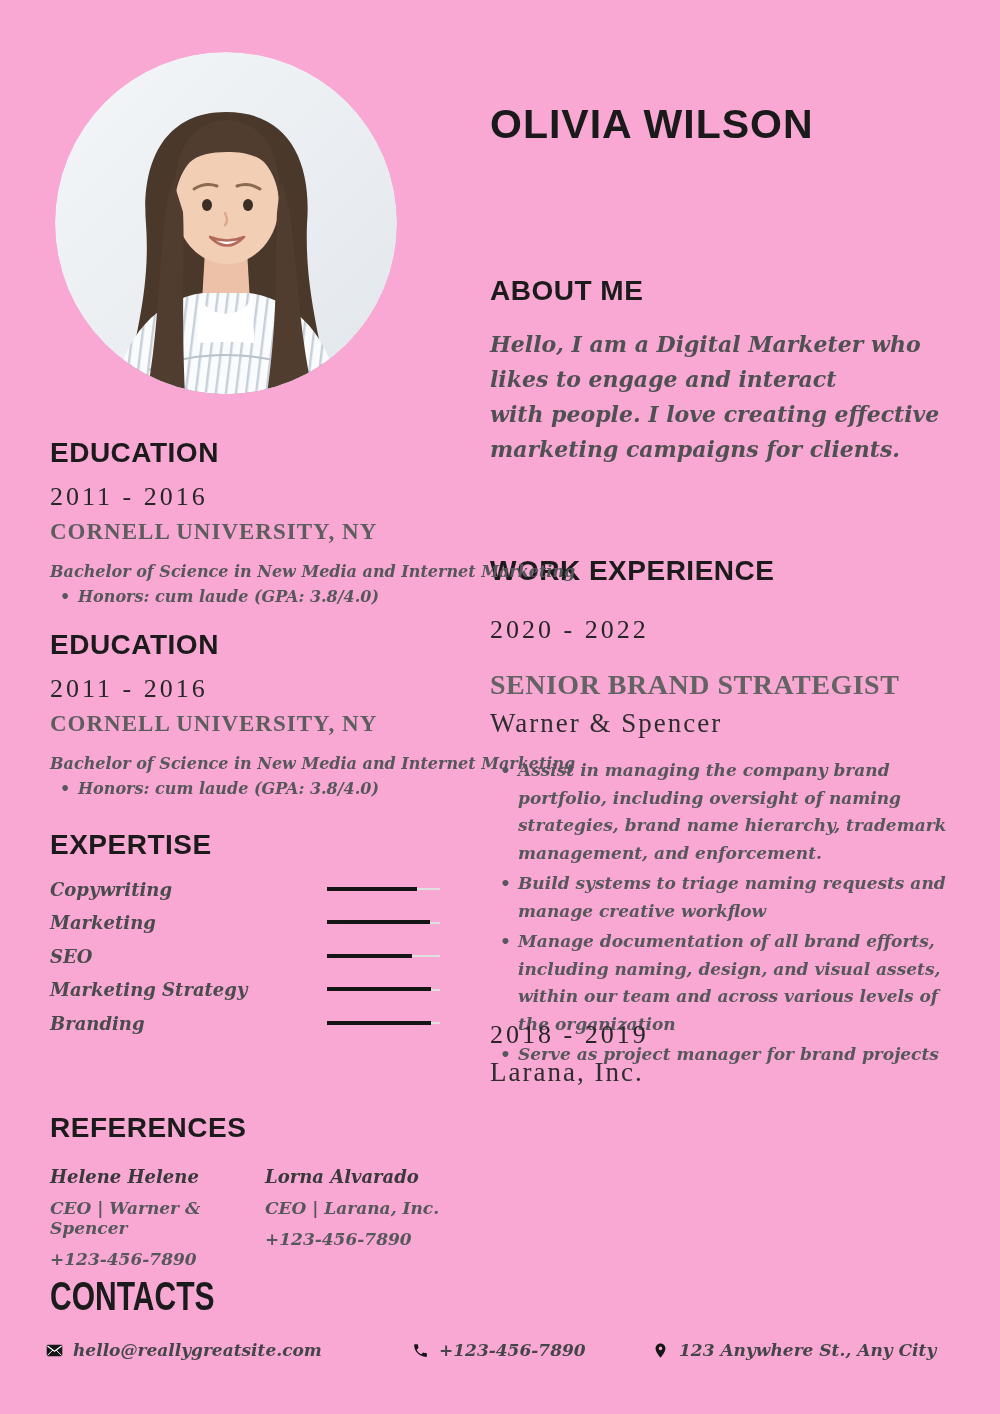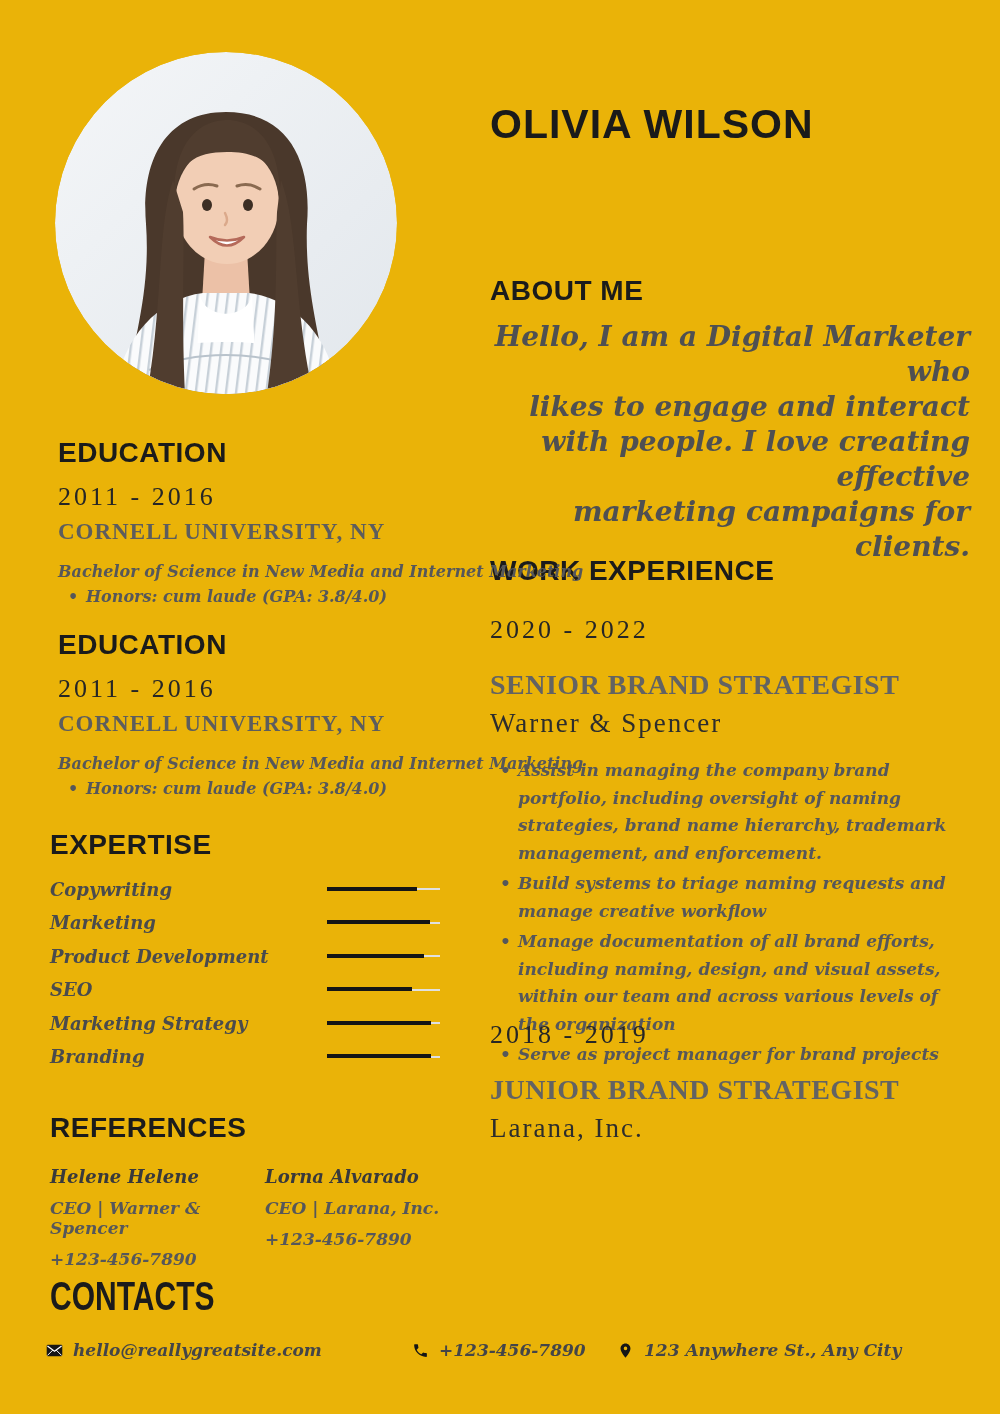--- a/index.html
+++ b/index.html
@@ -1,19 +1,19 @@
 <!DOCTYPE html>
 <html><head>
 <meta charset="utf-8">
 <style>
   * { margin:0; padding:0; box-sizing:border-box; }
   html,body { background:#ffffff; }
   .page {
     position:relative; width:1000px; height:1414px; margin:0 auto;
-    background:#eab308; overflow:hidden;
+    background:#f9a8d4; overflow:hidden;
     font-family:"Liberation Sans", sans-serif; color:#1c1c1c;
   }
   
   .h-section {
     font-family:"Liberation Sans", sans-serif;
     font-weight:700; font-size:28px; letter-spacing:0.5px;
     color:#1b1b1b; line-height:1.05;
   }
   
   .photo { position:absolute; left:55px; top:52px; width:342px; height:342px;
@@ -32,36 +32,36 @@
     letter-spacing:1px; color:#5d5d5d;
   }
   .serif-company {
     font-family:"Liberation Serif", serif; font-size:27px; letter-spacing:2px; color:#2d2d2d;
   }
   .ital {
     font-family:"DejaVu Serif", serif; font-style:italic; font-weight:700; color:#56575a;
   }
   
   .about { position:absolute; left:490px; top:276px; width:480px; }
-  .about-text { margin-top:14px; font-size:28px; line-height:35px; color:#4f5052; white-space:pre-line;text-align:right; }
+  .about-text { margin-top:22px; font-size:22px; line-height:35px; color:#4f5052; white-space:pre-line; }
   
   .work { position:absolute; left:490px; top:556px; width:482px; }
   .job-head { margin-top:30px; }
   .job2 { position:absolute; left:490px; top:1020px; width:482px; }
   .job-title-caps { margin-top:24px; font-size:28px; color:#636363; letter-spacing:0.5px;
     font-family:"Liberation Serif", serif; font-weight:700; }
   .job-company { margin-top:7px; }
   .bullets { list-style:none; margin-top:18px; }
   .bullets li {
     position:relative; padding-left:28px;
     font-size:17px; line-height:27.5px; margin-bottom:3px;
   }
   .bullets li::before { content:"•"; position:absolute; left:10px; top:0; }
   
-  .edu { position:absolute; left:58px; width:415px; }
+  .edu { position:absolute; left:50px; width:415px; }
   .edu-1 { top:438px; } .edu-2 { top:630px; }
   .edu-period { margin-top:15px; }
   .edu-school { margin-top:7px; }
   .edu-degree { margin-top:17px; font-size:16px; white-space:nowrap; }
   .edu .bullets { margin-top:4px; }
   .edu .bullets li { font-size:16px; line-height:23px; margin-bottom:0; }
   
   .expertise { position:absolute; left:50px; top:830px; width:390px; }
   .skills { margin-top:13px; }
   .skill-row { display:flex; justify-content:space-between; align-items:center; height:33.5px;text-align:center; }
@@ -73,21 +73,21 @@
   .references { position:absolute; left:50px; top:1113px; width:430px; }
   .ref-cols { display:flex; margin-top:24px; }
   .ref-col { width:243px; }
   .ref-name { font-size:18px; color:#39393b; }
   .ref-role, .ref-phone { font-size:17px; margin-top:11px; }
   
   .contacts-heading { position:absolute; left:50px; top:1276px;
     font-size:38px; transform:scale(0.79,1.06); transform-origin:left top; letter-spacing:0; }
   .contact-item { position:absolute; top:1340px; display:flex; align-items:center; gap:10px; }
   .contact-item .txt { font-size:17px; color:#444548; }
-  .ci-email { left:46px; } .ci-phone { left:412px; } .ci-address { left:617px; }
+  .ci-email { left:46px; } .ci-phone { left:412px; } .ci-address { left:652px; }
   .cicon { width:17px; height:17px; flex:none; display:block; }
 </style>
 </head>
 <body>
 
 <div class="page">
 
   <div class="photo">
     <svg width="342" height="342" viewBox="0 0 342 342">
       <defs>
@@ -147,21 +147,20 @@
         <li>Assist in managing the company brand portfolio, including oversight of naming strategies, brand name hierarchy, trademark management, and enforcement.</li>
         <li>Build systems to triage naming requests and manage creative workflow</li>
         <li>Manage documentation of all brand efforts, including naming, design, and visual assets, within our team and across various levels of the organization</li>
         <li>Serve as project manager for brand projects</li>
       </ul>
     </div>
   </div>
 
   <div class="job2">
     <div class="serif-period">2018 - 2019</div>
-    <div class="job-title-caps">JUNIOR BRAND STRATEGIST</div>
     <div class="serif-company job-company">Larana, Inc.</div>
   </div>
 
   <div class="edu edu-1">
     <div class="h-section">EDUCATION</div>
     <div class="serif-period edu-period">2011 - 2016</div>
     <div class="serif-caps edu-school">CORNELL UNIVERSITY, NY</div>
     <div class="ital edu-degree">Bachelor of Science in New Media and Internet Marketing</div>
     <ul class="bullets ital">
       <li>Honors: cum laude (GPA: 3.8/4.0)</li>
@@ -189,27 +188,20 @@
           </span>
       </div>
       <div class="skill-row">
         <span class="skill-label ital">Marketing</span>
         <span class="skill-bar">
             <span class="skill-track"></span>
             <span class="skill-fill" style="width: 91%;"></span>
           </span>
       </div>
       <div class="skill-row">
-        <span class="skill-label ital">Product Development</span>
-        <span class="skill-bar">
-            <span class="skill-track"></span>
-            <span class="skill-fill" style="width: 86%;"></span>
-          </span>
-      </div>
-      <div class="skill-row">
         <span class="skill-label ital">SEO</span>
         <span class="skill-bar">
             <span class="skill-track"></span>
             <span class="skill-fill" style="width: 75%;"></span>
           </span>
       </div>
       <div class="skill-row">
         <span class="skill-label ital">Marketing Strategy</span>
         <span class="skill-bar">
             <span class="skill-track"></span>

